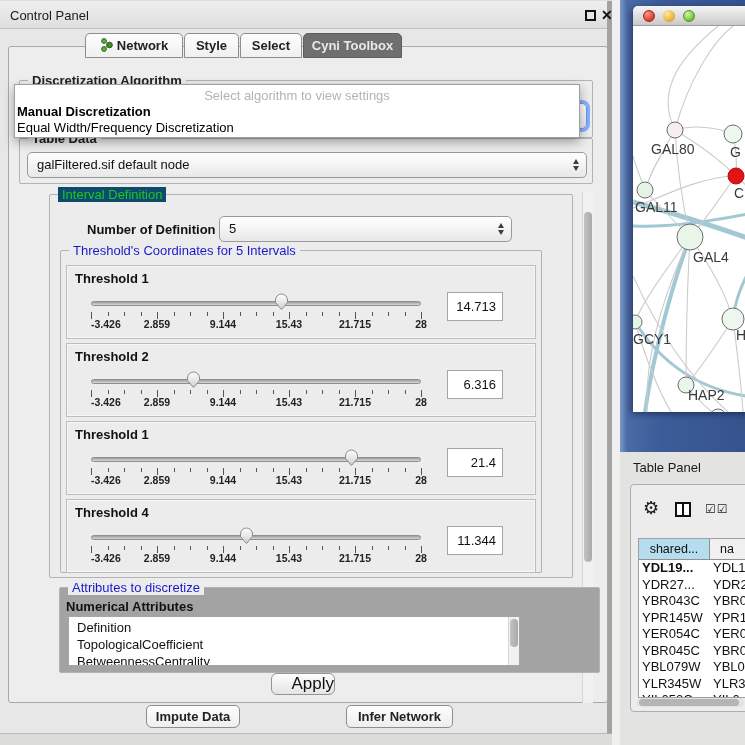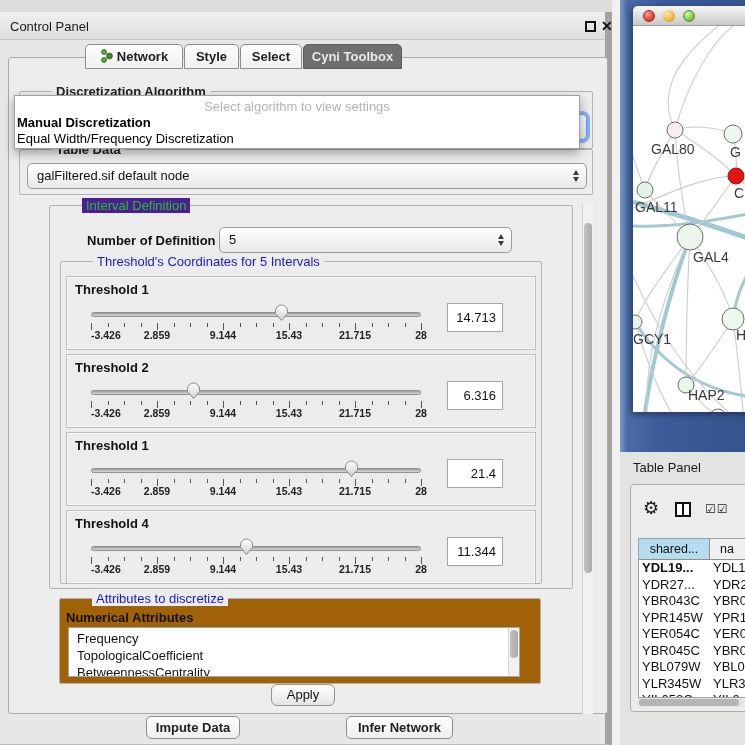--- a/index.html
+++ b/index.html
@@ -1,35 +1,35 @@
 <!DOCTYPE html>
 <html><head>
 <meta charset="utf-8">
 <style>
   html,body{margin:0;padding:0;}
   *{box-sizing:border-box;}
   body{font-family:"Liberation Sans",sans-serif;background:#d8d8d8;}
   #root{position:relative;width:745px;height:745px;overflow:hidden;background:#dcdcda;}
 
   
-  .cp-window{position:absolute;left:0;top:12px;width:612px;height:733px;background:#e7e7e7;border-right:7px solid #a3a3a3;border-bottom:1px solid #b9b9b9;}
+  .cp-window{position:absolute;left:0;top:1px;width:612px;height:733px;background:#e7e7e7;border-right:5px solid #a3a3a3;border-bottom:1px solid #b9b9b9;}
   .cp-titlebar{position:absolute;left:0;top:0;width:100%;height:28px;background:linear-gradient(#efefef,#dedede);border-bottom:1px solid #c2c2c2;}
   .cp-title{position:absolute;left:10px;top:7px;font-size:13px;color:#1a1a1a;}
   .float-btn{position:absolute;top:9px;width:11px;height:11px;border:2px solid #111;background:transparent;}
   .close-btn{position:absolute;top:6px;font-size:14px;font-weight:bold;color:#111;line-height:16px;}
 
   
   .tab{position:absolute;top:32px;height:25px;background:linear-gradient(#fdfdfd,#f0f0f0);border:1px solid #8d8d8d;border-radius:5px 5px 0 0;font-size:13px;font-weight:bold;color:#222;text-align:center;line-height:23px;z-index:5;}
   .tab.selected{background:#6f6f6f;color:#e9e9e9;border-color:#5d5d5d;}
   .tab-icon{display:inline-block;vertical-align:-2px;margin-right:4px;}
 
   .content-panel{position:absolute;left:8px;top:45px;width:600px;height:657px;background:#ededed;border:1px solid #a9a9a9;border-radius:3px;}
 
   .group{position:absolute;border:1px solid #b3b3b3;border-radius:2px;background:#ededed;}
-  .group-title{position:absolute;top:-8px;left:8px;background:#ededed;padding:0 4px;font-size:13px;line-height:15px;margin-left:24px;}
+  .group-title{position:absolute;top:-8px;left:8px;background:#ededed;padding:0 4px;font-size:13px;line-height:15px;}
   .t-dark{color:#222;font-weight:bold;}
   .t-green{color:#21c521;}
   .t-blue{color:#1919cc;}
 
   .combo{position:absolute;height:26px;background:linear-gradient(#ffffff,#e8e8e8);border:1px solid #9a9a9a;border-radius:5px;font-size:13px;color:#111;line-height:24px;padding-left:9px;}
   .combo.focused{border-color:#5a96ff;box-shadow:0 0 0 3px rgba(90,150,255,.7);}
   .stepper{position:absolute;right:7px;top:50%;transform:translateY(-50%);}
   .stp-up{width:0;height:0;border-left:3.5px solid transparent;border-right:3.5px solid transparent;border-bottom:5px solid #3c3c3c;margin-bottom:2px;}
   .stp-down{width:0;height:0;border-left:3.5px solid transparent;border-right:3.5px solid transparent;border-top:5px solid #3c3c3c;}
 
@@ -49,21 +49,21 @@
   .th-label{position:absolute;left:8px;top:5px;font-size:13px;font-weight:bold;color:#111;}
   .th-track{position:absolute;left:24px;top:35px;width:330px;height:5px;border-radius:3px;background:linear-gradient(#9c9c9c,#d9d9d9);border:1px solid #8f8f8f;}
   .th-thumb{position:absolute;top:26px;}
   .th-tick{position:absolute;width:1px;background:#555;}
   .th-ticklabel{position:absolute;top:52px;font-size:10.5px;font-weight:bold;color:#222;white-space:nowrap;}
   .th-value{position:absolute;left:380px;top:26px;width:56px;height:29px;background:#fff;border:1px solid #a5a5a5;font-size:13px;color:#111;text-align:right;line-height:27px;padding-right:6px;}
 
   .attr-list{position:absolute;background:#fff;border:1px solid #a5a5a5;overflow:hidden;}
   .attr-item{font-size:13px;color:#111;line-height:17px;padding-left:8px;white-space:nowrap;}
 
-  .apply-btn{position:absolute;width:64px;height:22px;background:linear-gradient(#fefefe,#e4e4e4);border:1px solid #949494;border-radius:6px;font-size:13px;color:#111;text-align:center;line-height:20px;}
+  .apply-btn{position:absolute;width:64px;height:22px;background:linear-gradient(#fefefe,#e4e4e4);border:1px solid #949494;border-radius:6px;font-size:17px;color:#111;text-align:right;line-height:20px;}
 
   .btab{position:absolute;top:704px;height:23px;background:linear-gradient(#fdfdfd,#eeeeee);border:1px solid #8d8d8d;border-radius:5px 5px 5px 5px;font-size:13px;font-weight:bold;color:#222;text-align:center;line-height:21px;}
   .btab.selected{background:#6f6f6f;color:#e9e9e9;border-color:#5d5d5d;}
 
   
   .gap-strip{position:absolute;left:612px;top:0;width:8px;height:745px;background:#f0f0ee;}
   .blue-area{position:absolute;left:620px;top:0;width:125px;height:452px;background:linear-gradient(90deg,#7e9ac8 0px,#4a6ba6 7px,#3c5c99 40px,#35548e 125px);}
   .net-window{position:absolute;left:13px;top:6px;width:120px;height:406px;background:#fff;border-radius:5px 0 0 0;box-shadow:-2px 2px 6px rgba(0,0,20,.45);overflow:hidden;}
   .mac-titlebar{position:absolute;left:0;top:0;width:100%;height:20px;background:linear-gradient(#f6f6f6,#c9c9c9);border-bottom:1px solid #9e9e9e;border-radius:5px 0 0 0;}
   .mac-light{position:absolute;top:4px;width:12px;height:12px;border-radius:50%;}
@@ -142,21 +142,21 @@
             <div class="stp-up"></div>
             <div class="stp-down"></div>
           </span>
       </div>
 
       <div class="vscroll" style="left:573px;top:145px;width:11px;height:511px">
         <div class="vthumb" style="top:20px;height:350px"></div>
       </div>
 
       <div class="group" style="left:40px;top:147px;width:524px;height:384px;background:#ececec">
-        <span class="group-title t-green" style="background:#4c1d95">Interval Definition</span>
+        <span class="group-title t-green" style="background:#0c4a6e">Interval Definition</span>
 
         <span style="position:absolute;left:37px;top:27px;font-size:13px;font-weight:bold;color:#111">Number of Definition</span>
         <div class="combo" style="left:169px;top:21px;width:293px">
           <span>5</span>
           <span class="stepper">
               <div class="stp-up"></div>
               <div class="stp-down"></div>
             </span>
         </div>
 
@@ -300,26 +300,26 @@
                 <div class="th-ticklabel" style="left: 354px; transform: translateX(-50%);">28</div>
                 <div class="th-thumb" style="left: 171.598px;"><svg width="15" height="19">
                     <path d="M1.5,8 A6,6 0 0 1 13.5,8 L13.5,10.5 L7.5,17.5 L1.5,10.5 Z" fill="url(#gthumb)" stroke="#8a8a8a"></path>
                   </svg></div>
                 <div class="th-value">11.344</div>
               </div>
             </div>
         </div>
       </div>
 
-      <div class="group" style="left:50px;top:540px;width:482px;height:86px;background:#a16207">
+      <div class="group" style="left:50px;top:540px;width:541px;height:86px;background:#a3a3a3">
         <span class="group-title t-blue" style="background:#ececec">Attributes to discretize</span>
         <span style="position:absolute;left:6px;top:11px;font-size:13px;font-weight:bold;color:#111">Numerical Attributes</span>
         <div class="attr-list" style="left:8px;top:28px;width:452px;height:50px">
           <div id="attr-items" style="padding-top:2px">
-              <div class="attr-item">Frequency</div>
+              <div class="attr-item">Definition</div>
               <div class="attr-item">TopologicalCoefficient</div>
               <div class="attr-item">BetweennessCentrality</div>
             </div>
           <div class="vscroll" style="right:0;top:0;width:11px;height:48px">
             <div class="vthumb" style="top:2px;height:28px"></div>
           </div>
         </div>
       </div>
 
       <div class="apply-btn" style="left:262px;top:626px">Apply</div>

